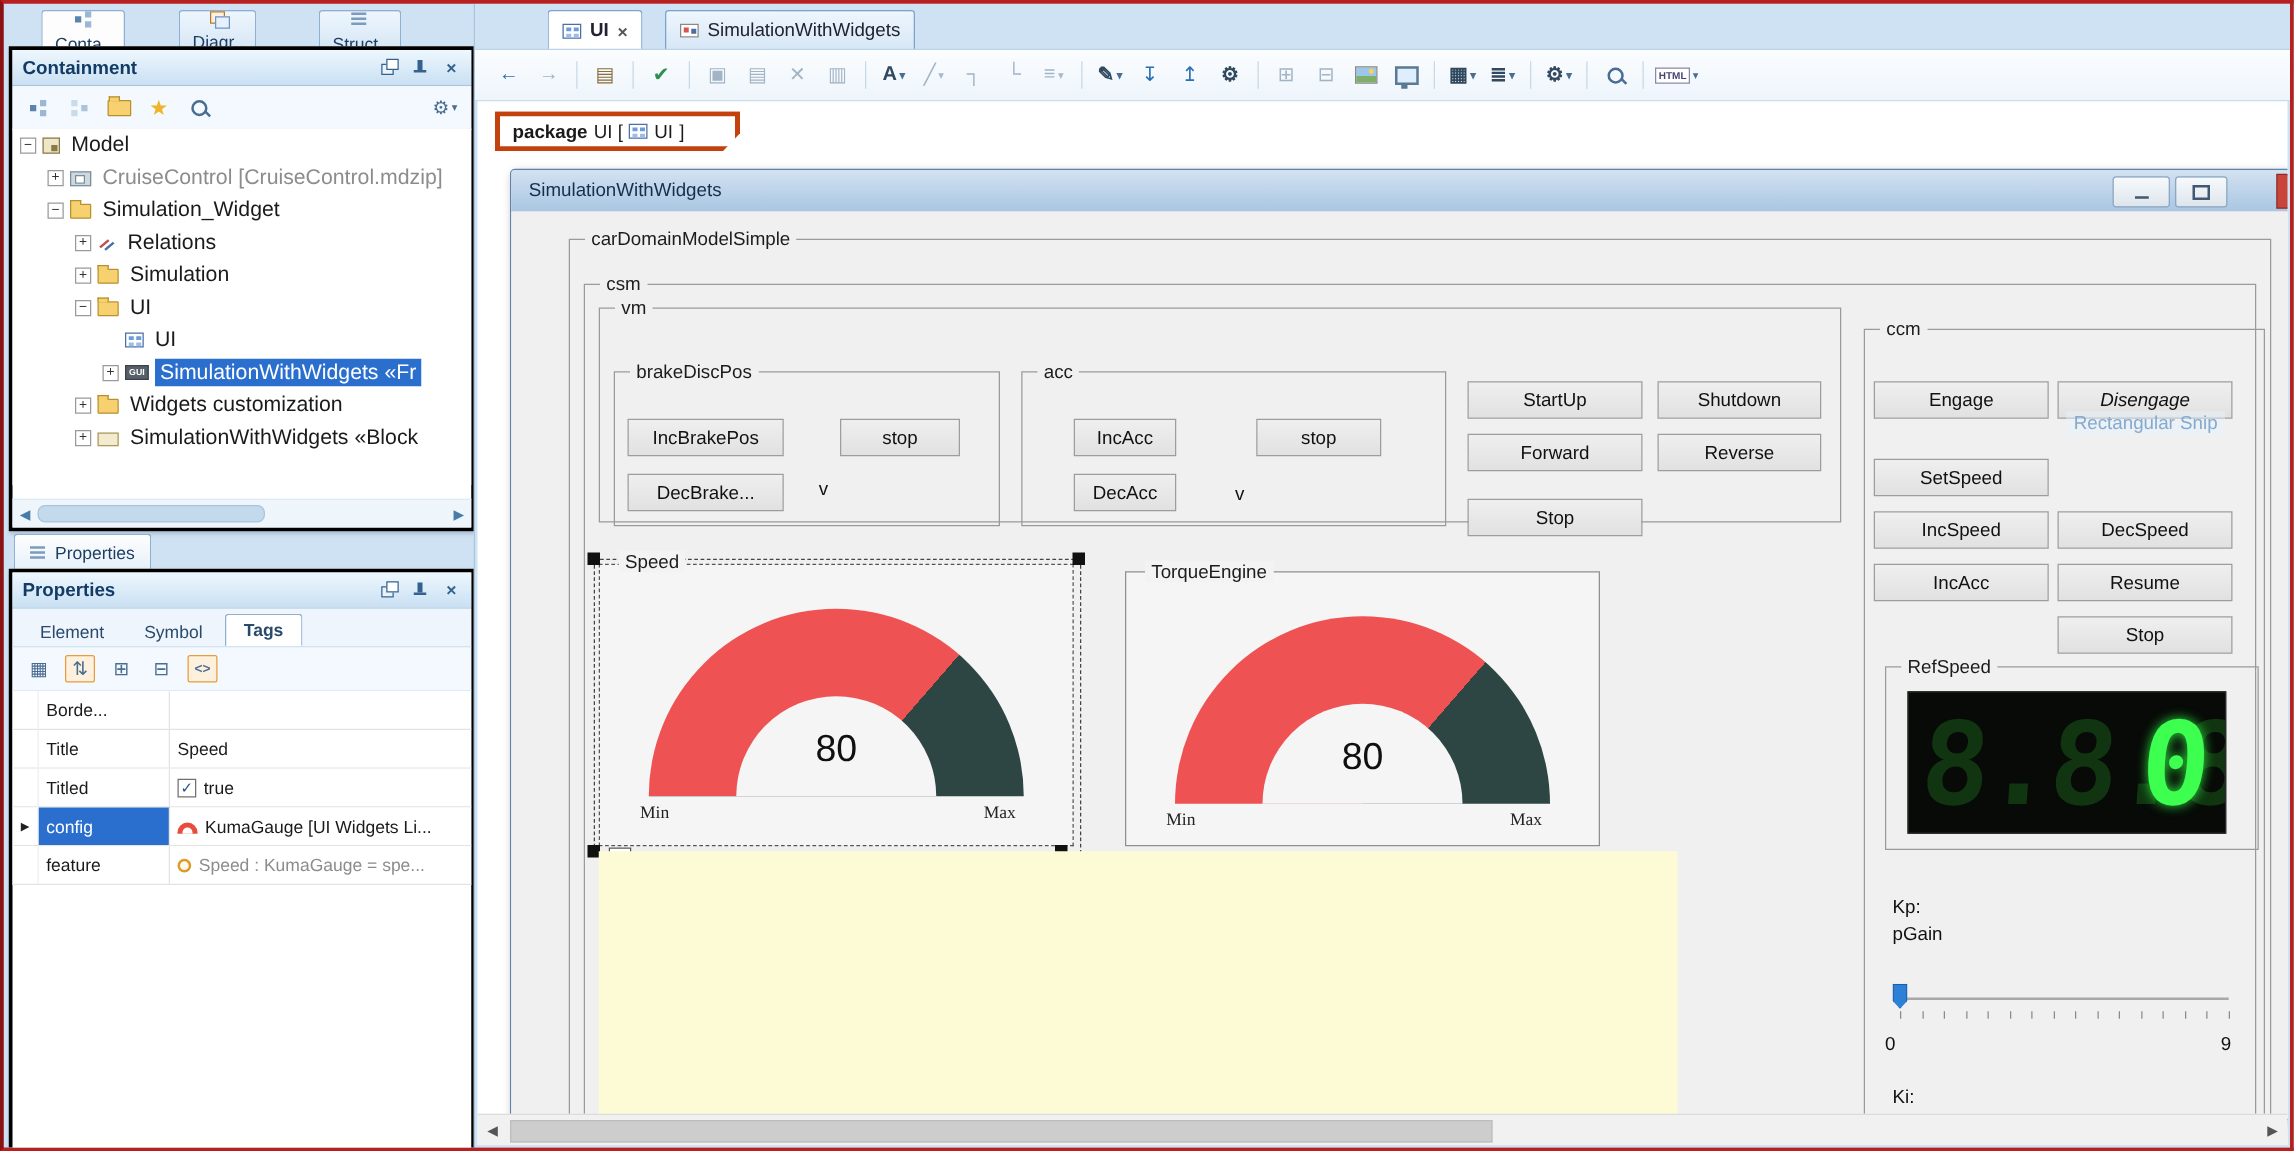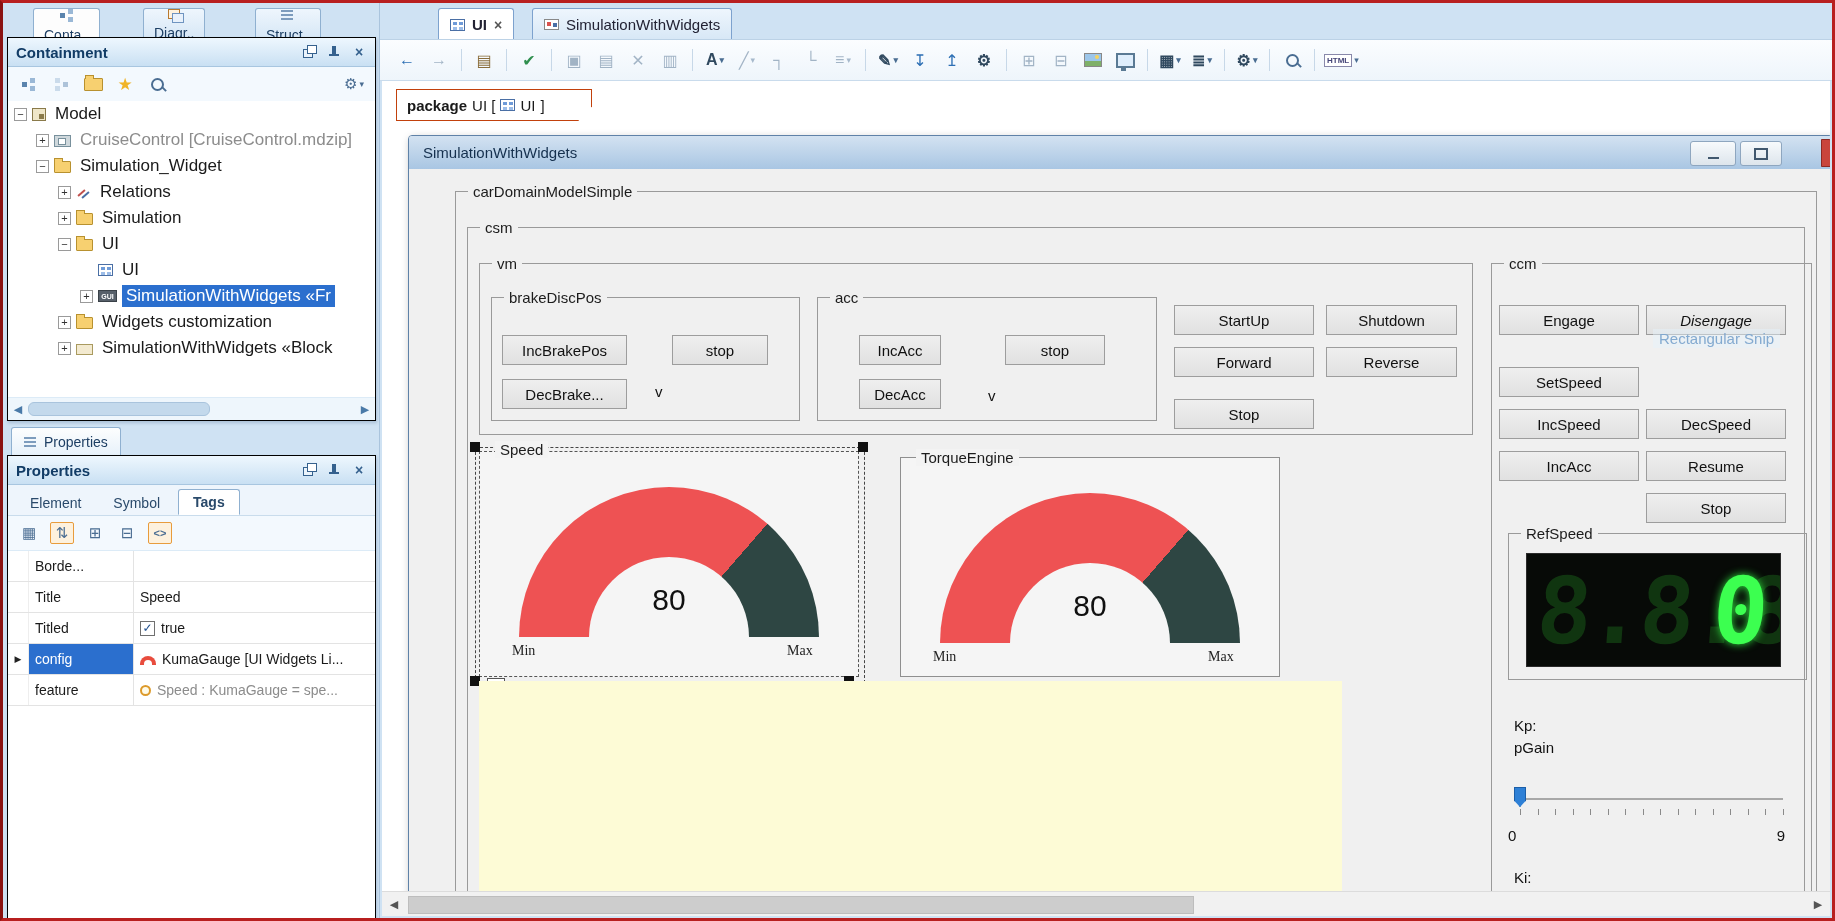--- a/index.html
+++ b/index.html
@@ -20,21 +20,21 @@
   .ltab.act{background:#fdfdfd;}
   .lti{width:14px;height:12px;position:relative;flex:none;}
   .lti-tree{background:none;}
   .lti-tree::before{content:"";position:absolute;left:0;top:4px;width:5px;height:5px;background:#5a84ad;
     box-shadow:8px -4px 0 #9ab8d6,8px 4px 0 #9ab8d6;}
   .lti-diag{border:1px solid #b8792f;background:#fdf2df;width:10px;height:8px;}
   .lti-diag::after{content:"";position:absolute;left:3px;top:3px;width:10px;height:8px;border:1px solid #6f94c0;background:#e8f1fb;}
   .lti-struct::before{content:"";position:absolute;left:0;top:1px;width:12px;height:2px;background:#7d9cbd;
     box-shadow:0 4px 0 #7d9cbd,0 8px 0 #7d9cbd;}
   
-  .panel{position:absolute;border:1px solid #000000;background:#fff;box-shadow:1px 2px 3px rgba(60,90,130,.25);}
+  .panel{position:absolute;border:3px solid #000000;background:#fff;box-shadow:1px 2px 3px rgba(60,90,130,.25);}
   .phead{height:28px;background:linear-gradient(#eef7fe,#c9e0f3);border-bottom:1px solid #a8c6e0;
     display:flex;align-items:center;padding:0 8px;font-size:15px;color:#123c66;font-weight:bold;}
   .hspace{flex:1;}
   .hico{width:16px;height:14px;margin-left:9px;position:relative;color:#35618e;font-size:14px;line-height:14px;text-align:center;}
   .hico-float::before{content:"";position:absolute;left:2px;top:4px;width:8px;height:7px;border:1px solid #35618e;background:#eaf3fb;}
   .hico-float::after{content:"";position:absolute;left:6px;top:0;width:8px;height:7px;border:1px solid #35618e;background:#fff;}
   .hico-pin::before{content:"";position:absolute;left:6px;top:1px;width:4px;height:8px;background:#35618e;}
   .hico-pin::after{content:"";position:absolute;left:3px;top:9px;width:10px;height:2px;background:#35618e;box-shadow:4px 3px 0 -3px #35618e;}
   .ptool{height:34px;display:flex;align-items:center;gap:10px;padding:0 10px;background:#f3f9fe;border-bottom:1px solid #dcebf7;}
   .ti{width:22px;height:20px;position:relative;display:flex;align-items:center;justify-content:center;font-size:15px;color:#4a6d92;}
@@ -109,21 +109,21 @@
   .c-green{color:#2f8f4e;}
   .c-brown{color:#8a6d3b;}
   .c-dark{color:#30495f;font-weight:bold;}
   .chip{font-size:8px;font-weight:bold;border:1px solid #88a;padding:1px 2px;color:#447;background:#fff;}
   .pic{width:16px;height:12px;background:linear-gradient(#9cc6ea 55%,#7fb069 55%);border:1px solid #888;position:relative;display:inline-block;}
   .pic::after{content:"";position:absolute;right:2px;top:1px;width:4px;height:4px;border-radius:50%;background:#f6d35c;}
   .mon{width:15px;height:11px;border:2px solid #5a7a94;display:inline-block;position:relative;background:#dfeefc;}
   .mon::after{content:"";position:absolute;left:3px;bottom:-5px;width:5px;height:3px;background:#5a7a94;}
   
   #canvas{position:absolute;left:2px;top:78px;right:2px;bottom:2px;background:#fff;overflow:hidden;}
-  .bcrumb{position:absolute;left:14px;top:8px;width:196px;height:32px;background:#fff;border:1px solid #c2410c;
+  .bcrumb{position:absolute;left:14px;top:8px;width:196px;height:32px;background:#fff;border:4px solid #c2410c;
     display:flex;align-items:center;gap:5px;padding:0 10px;box-sizing:border-box;font-size:15px;
     clip-path:polygon(0 0,100% 0,100% 55%,93% 100%,0 100%);}
   .bcrumb b{font-weight:bold;}
   
   #simwin{position:absolute;left:26px;top:54px;width:1423px;height:759px;border:1px solid #5f82a8;border-radius:4px 4px 0 0;
     box-shadow:2px 3px 8px rgba(0,0,0,.28);background:#f0f0f0;}
   .swtitle{height:33px;border-radius:3px 3px 0 0;background:linear-gradient(#d3e2f1,#a9c6e3);
     border-bottom:1px solid #87a6c4;display:flex;align-items:center;padding:0 14px;font-size:15px;color:#15304e;position:relative;}
   .winbtn{position:absolute;top:5px;height:23px;border:1px solid #8ea6bf;border-radius:3px;
     background:linear-gradient(#f7fafc,#dde5ec);display:flex;align-items:center;justify-content:center;}
@@ -474,21 +474,21 @@
           <span class="winbtn wb-close" style="right:0;width:9px;height:26px;top:3px;"></span>
         </div>
         <div class="swbody">
 
           <div class="fs" style="left:46px;top:22px;width:1362px;height:1180px;">
             <span class="fsl">carDomainModelSimple</span>
           </div>
           <div class="fs" style="left:58px;top:58px;width:1338px;height:1140px;">
             <span class="fsl">csm</span>
           </div>
-          <div class="fs" style="left:70px;top:94px;width:994px;height:172px;">
+          <div class="fs" style="left:70px;top:77px;width:994px;height:172px;">
             <span class="fsl">vm</span>
           </div>
 
           <div class="fs" style="left:82px;top:128px;width:309px;height:124px;">
             <span class="fsl">brakeDiscPos</span>
           </div>
           <div class="btn" style="left:93px;top:166px;width:125px;height:30px;">IncBrakePos</div>
           <div class="btn" style="left:263px;top:166px;width:96px;height:30px;">stop</div>
           <div class="btn" style="left:93px;top:210px;width:125px;height:30px;">DecBrake...</div>
           <span class="vlab" style="left:246px;top:214px;">v</span>

